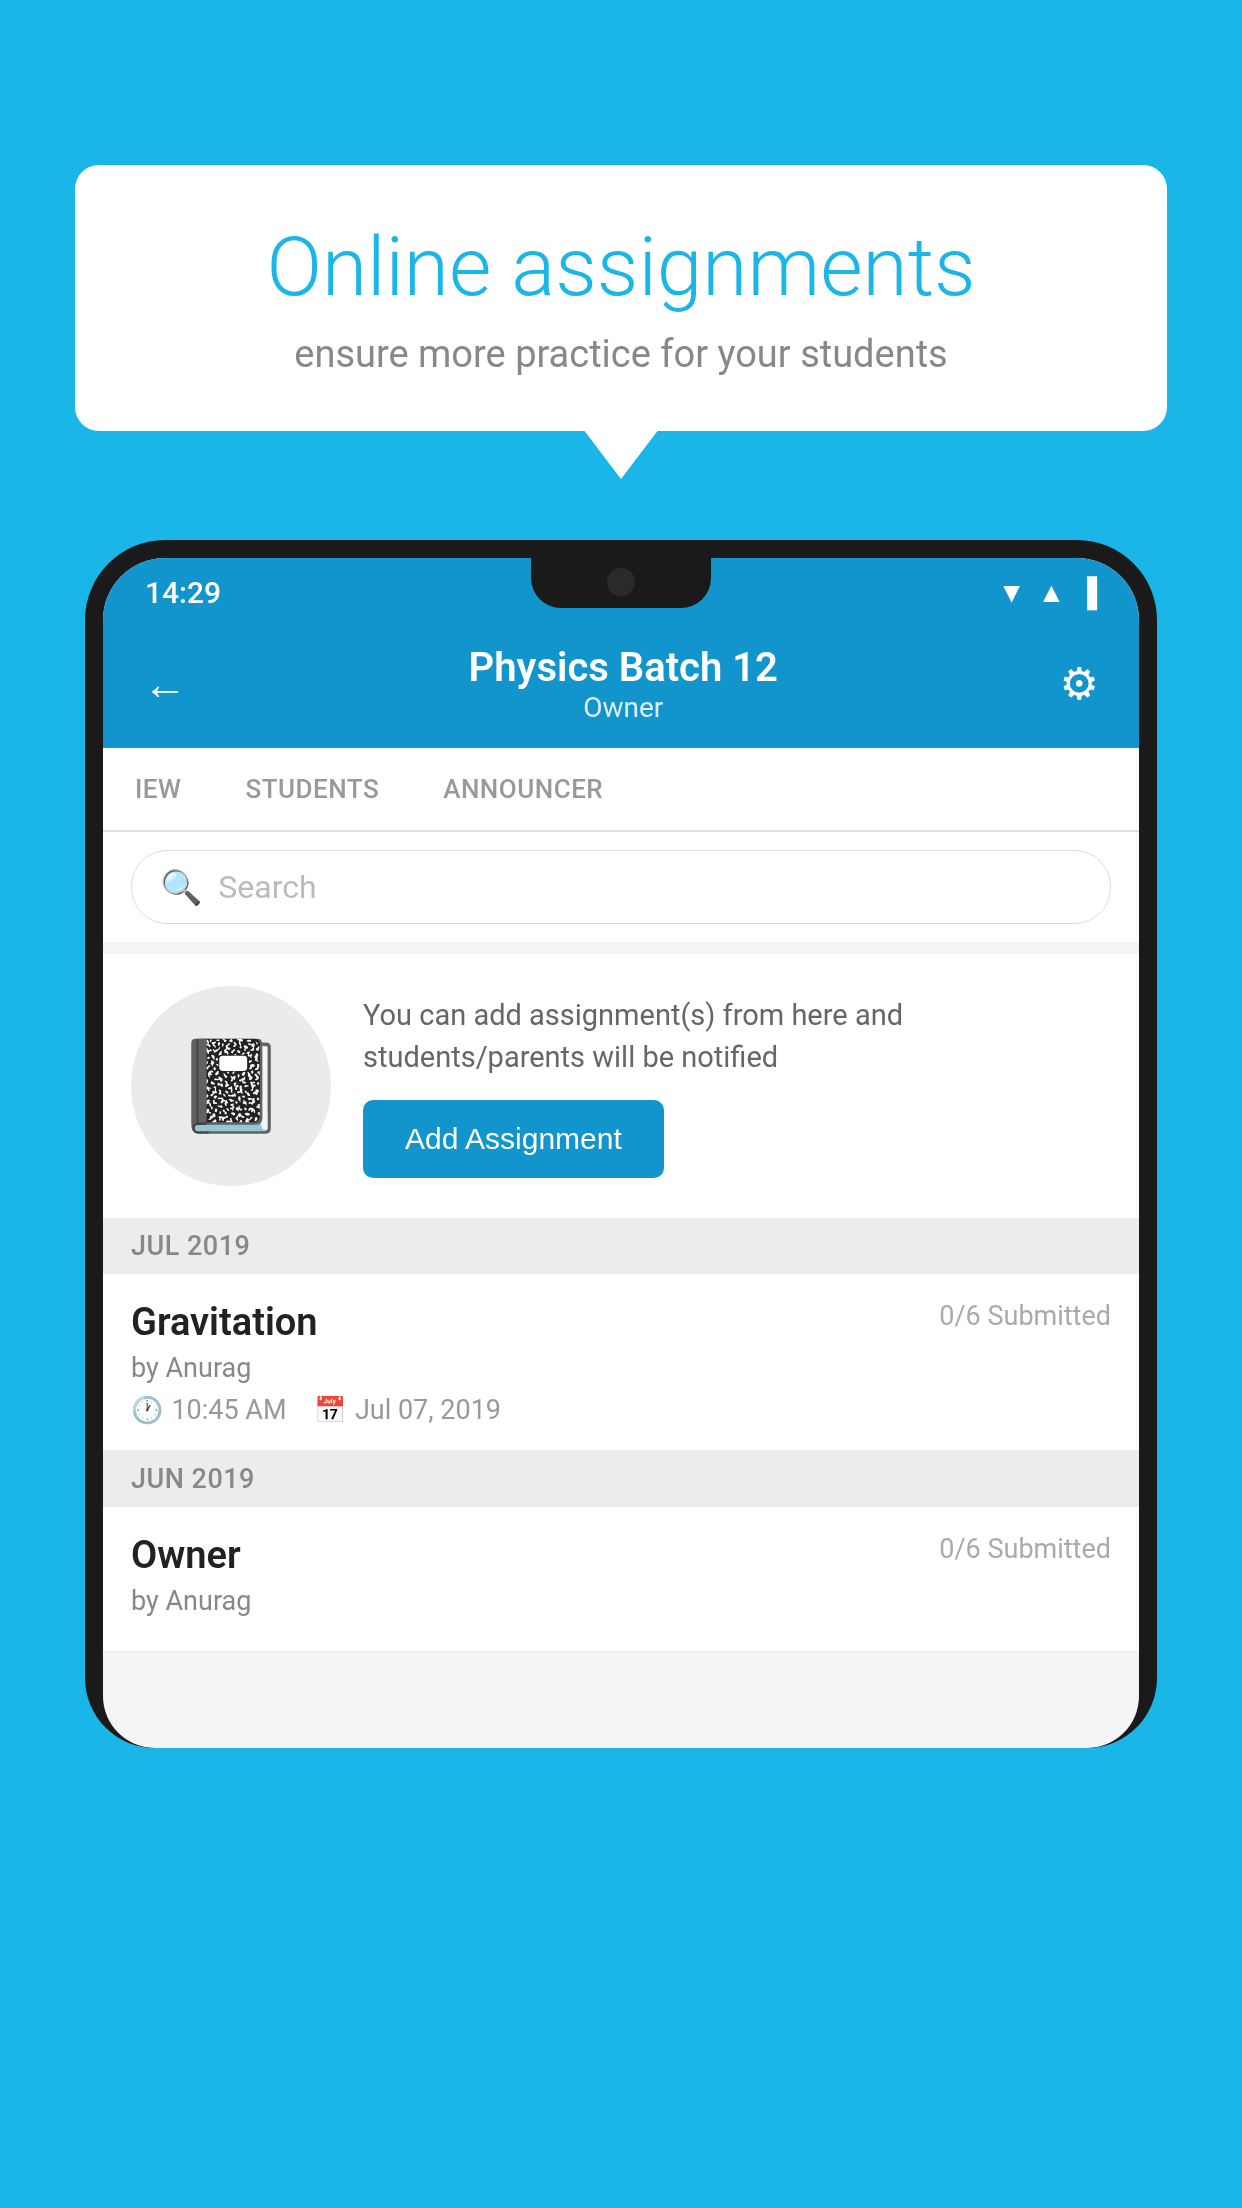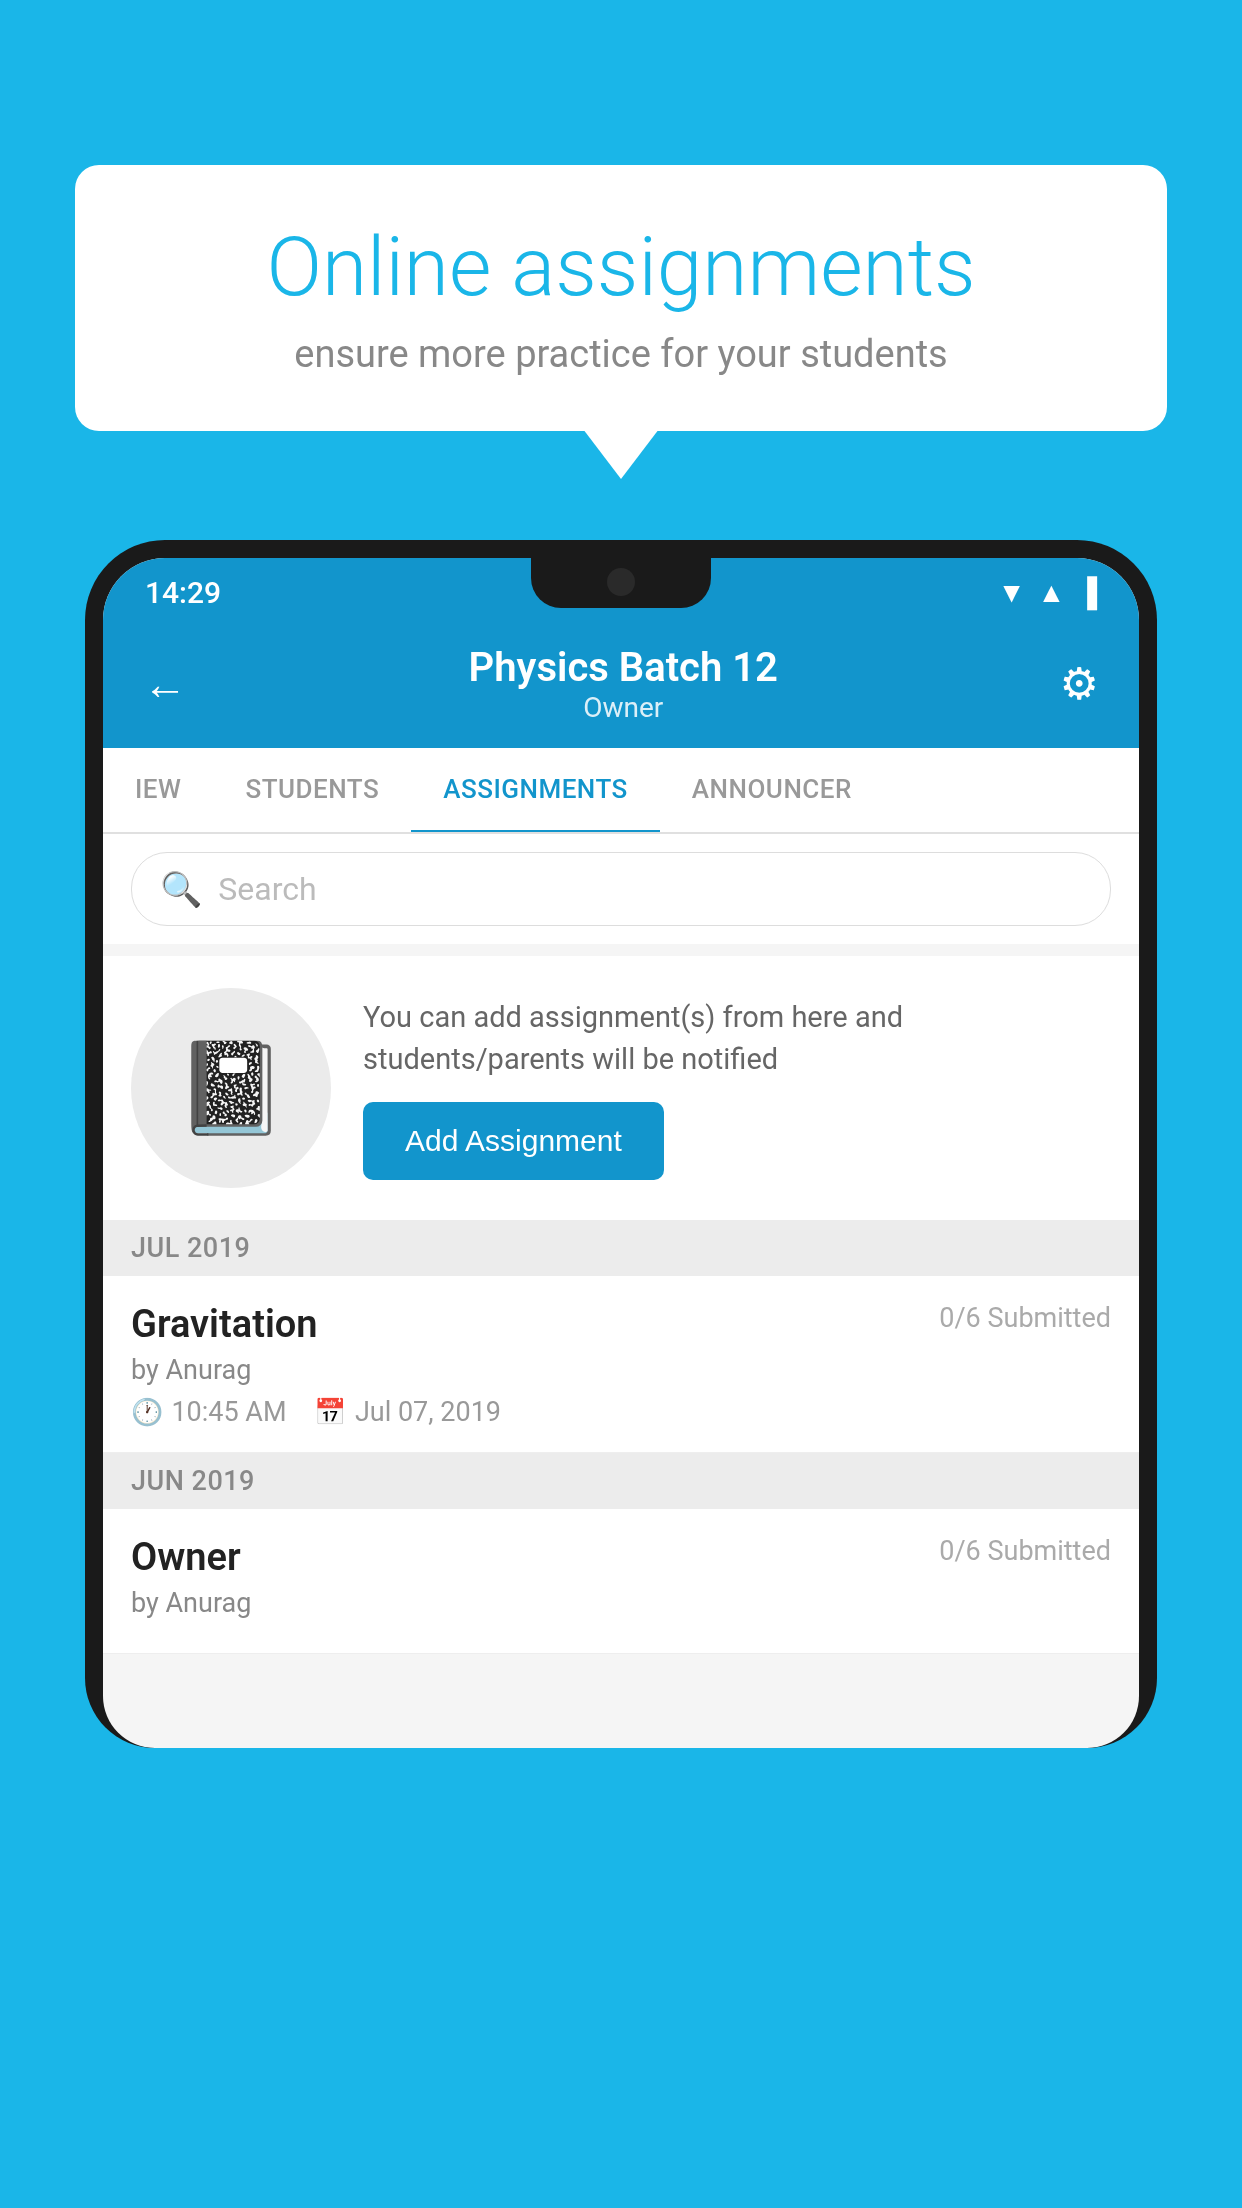--- a/index.html
+++ b/index.html
@@ -360,21 +360,20 @@
         <div class="header-center">
           <div class="header-title">Physics Batch 12</div>
           <div class="header-subtitle">Owner</div>
         </div>
         <span class="settings-icon">⚙</span>
       </div>
 
       <div class="tabs-bar">
         <div class="tab-item">IEW</div>
         <div class="tab-item">STUDENTS</div>
-        <div class="tab-item active">ASSIGNMENTS</div>
         <div class="tab-item">ANNOUNCER</div>
       </div>
 
       <div class="screen-content">
 
         <div class="search-container">
           <div class="search-box">
             <span class="search-icon-sym">🔍</span>
             <span class="search-placeholder">Search</span>
           </div>

